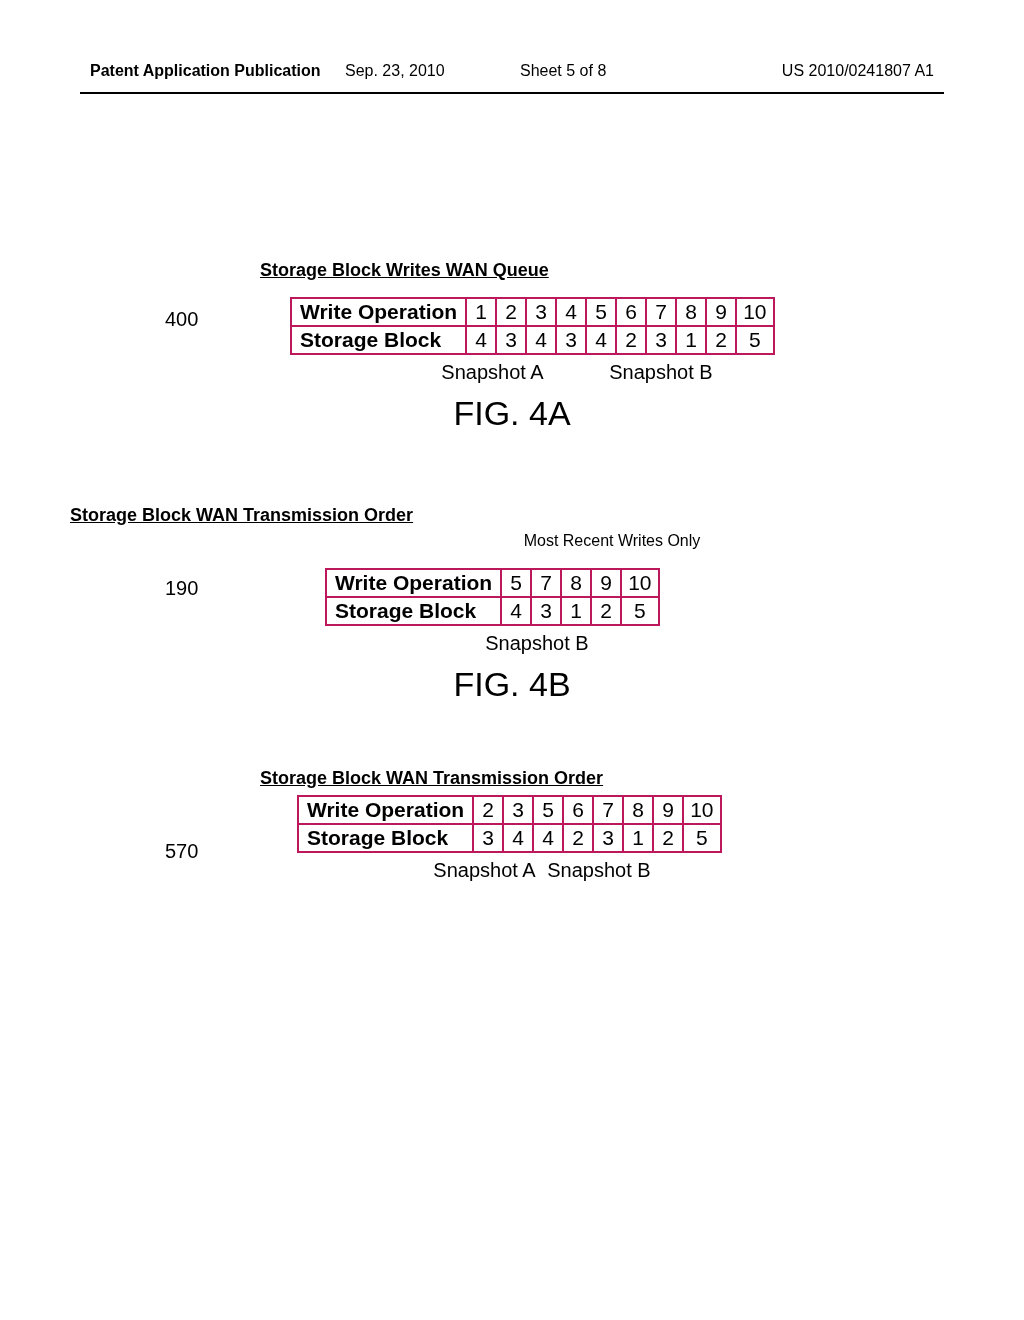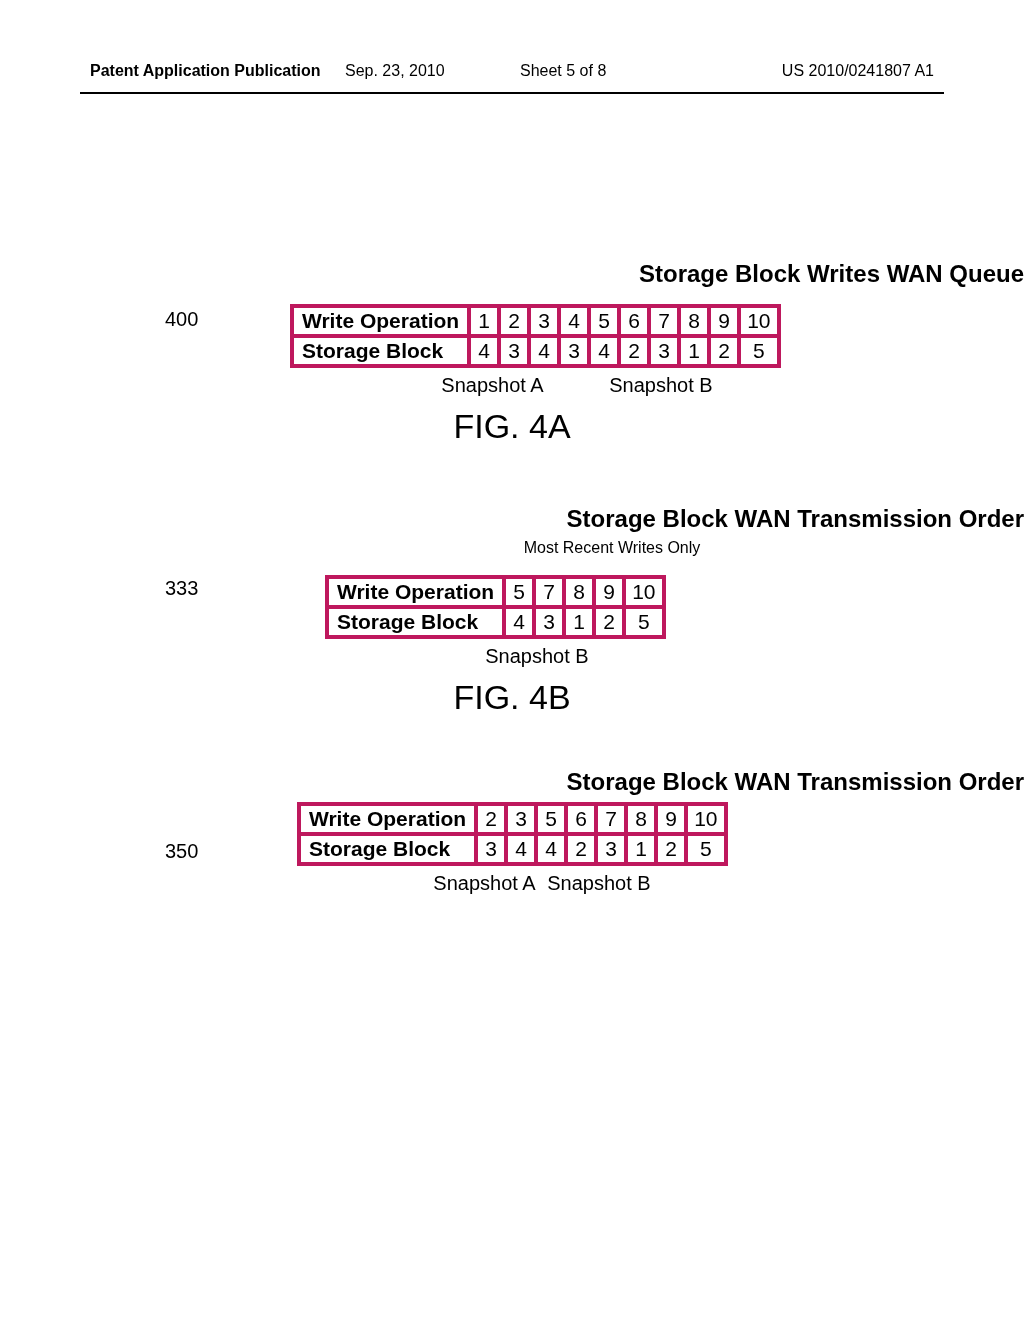--- a/index.html
+++ b/index.html
@@ -24,42 +24,43 @@
   .header .patno { position: absolute; right: 90px; }
   .header-rule {
     position: absolute;
     top: 92px; left: 80px; right: 80px;
     border-top: 2px solid #000;
   }
 
   .fig-block { position: absolute; left: 0; right: 0; }
   .fig-title {
     font-weight: bold;
-    font-size: 24px;
-    text-align: right;
+    font-size: 18px;
+    text-align: left;
     margin-bottom: 6px;
+    text-decoration: underline;
   }
   .fig-subtitle {
     font-size: 16px;
     text-align: center;
     margin-bottom: 18px;
   }
   .ref-num {
     font-size: 20px;
   }
   .ref-container {
     position: absolute;
   }
 
   table.grid {
     border-collapse: collapse;
     margin: 0 auto;
   }
   table.grid td, table.grid th {
-    border: 4px solid #be185d;
+    border: 2px solid #be185d;
     text-align: center;
     font-size: 21px;
     padding: 1px 6px;
     min-width: 30px;
     height: 28px;
   }
   table.grid th.rowlabel {
     text-align: left;
     font-weight: bold;
     padding: 1px 8px;
@@ -141,21 +142,21 @@
     <span class="snap-item" style="margin-right:40px;">Snapshot A</span>
     <span class="snap-item" style="margin-left:20px;">Snapshot B</span>
   </div>
   <div class="fig-caption">FIG. 4A</div>
 </div>
 
 <div class="fig-block" id="figB">
   <div class="fig-title" style="padding-left:70px;">Storage Block WAN Transmission Order</div>
   <div class="fig-subtitle" style="padding-left:200px;">Most Recent Writes Only</div>
   <div class="ref-container" style="left:165px; top:72px;">
-    <span class="ref-num">333</span>
+    <span class="ref-num">190</span>
   </div>
   <div class="table-wrap">
     <table class="grid" style="margin-left:325px;">
       <tbody>
           <tr>
         <th class="rowlabel">Write Operation</th>
         <td>5</td>
         <td class="thick-right">7</td>
         <td>8</td>
         <td>9</td>
@@ -174,21 +175,21 @@
   </div>
   <div class="snap-row" style="padding-left:50px;">
     <span class="snap-item">Snapshot B</span>
   </div>
   <div class="fig-caption">FIG. 4B</div>
 </div>
 
 <div class="fig-block" id="figC">
   <div class="fig-title" style="padding-left:260px;">Storage Block WAN Transmission Order</div>
   <div class="ref-container" style="left:165px; top:72px;">
-    <span class="ref-num">350</span>
+    <span class="ref-num">570</span>
   </div>
   <div class="table-wrap">
     <table class="grid" style="margin-left:297px;">
       <tbody>
           <tr>
         <th class="rowlabel">Write Operation</th>
         <td>2</td>
         <td class="thick-right">3</td>
         <td>5</td>
         <td>6</td>

